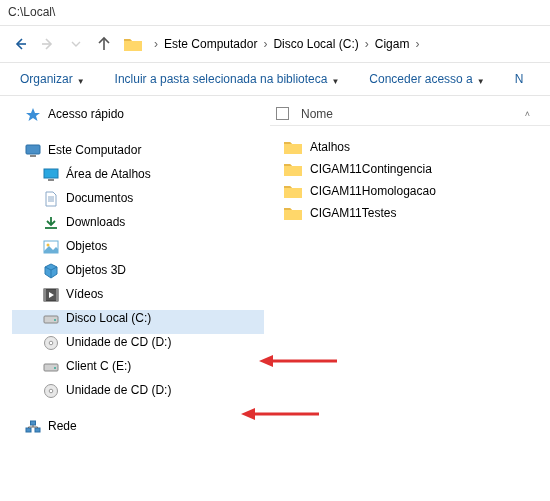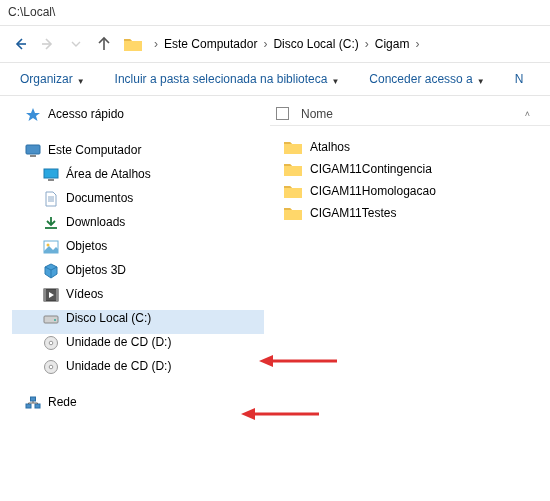--- a/index.html
+++ b/index.html
@@ -207,20 +207,29 @@
       <span class="tree-icon">
           <svg width="16" height="16" viewBox="0 0 16 16">
             <circle cx="8" cy="8" r="6.5" fill="#e8e8e8" stroke="#999"></circle>
             <circle cx="8" cy="8" r="1.8" fill="#fff" stroke="#999"></circle>
           </svg>
         </span>
       <span>Unidade de CD (D:)</span>
     </div>
     <div class="tree-item sub">
       <span class="tree-icon">
+          <svg width="16" height="12" viewBox="0 0 16 12">
+            <rect x="1" y="3" width="14" height="7" rx="1" fill="#d0d0d0" stroke="#888"></rect>
+            <circle cx="12" cy="7" r="1" fill="#3a9"></circle>
+          </svg>
+        </span>
+      <span>Client C (E:)</span>
+    </div>
+    <div class="tree-item sub">
+      <span class="tree-icon">
           <svg width="16" height="16" viewBox="0 0 16 16">
             <circle cx="8" cy="8" r="6.5" fill="#e8e8e8" stroke="#999"></circle>
             <circle cx="8" cy="8" r="1.8" fill="#fff" stroke="#999"></circle>
           </svg>
         </span>
       <span>Unidade de CD (D:)</span>
     </div>
 
     <div class="tree-gap"></div>
 

